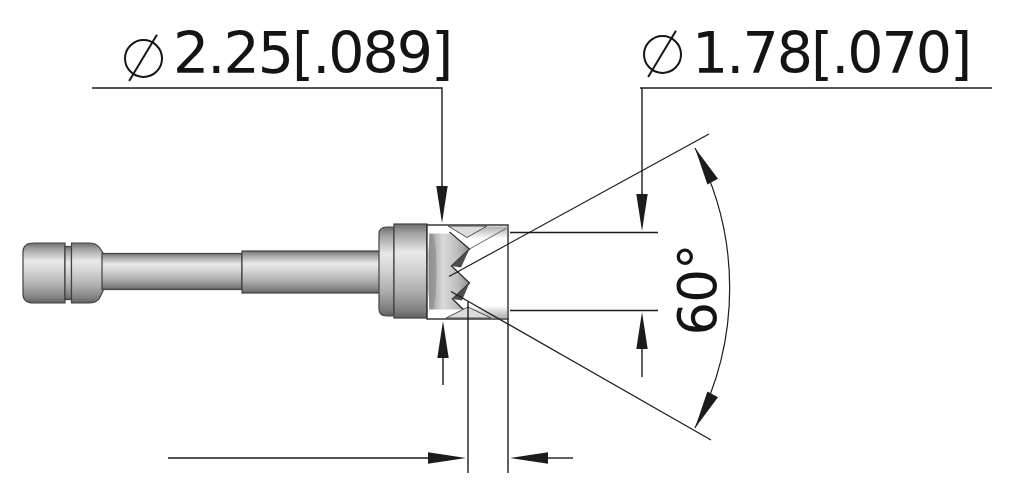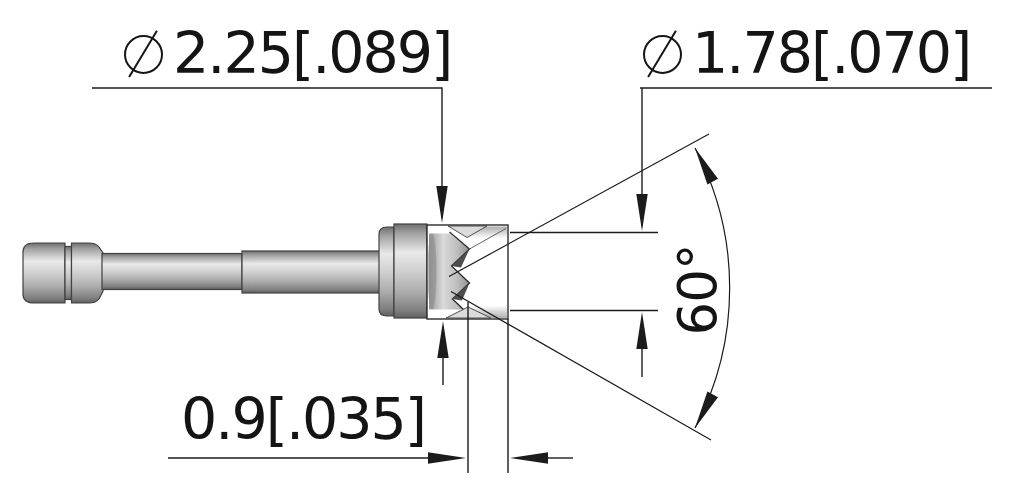--- a/index.html
+++ b/index.html
@@ -32,21 +32,21 @@
     flex:0 0 auto;
   }
   .phi::after{
     content:"";
     position:absolute;
     left:15.5px;top:-10px;
     width:2.4px;height:54px;
     background:#161616;
     transform:rotate(31deg);
   }
-  .label-dia-barrel{left:124px;top:24px;}
+  .label-dia-barrel{left:124px;top:24px;align-items:center;}
   .label-dia-tip{left:643px;top:24px;}
   .label-depth{left:181px;top:390px;}
   .label-angle{
     left:643px;top:261px;
     width:110px;height:58px;
     transform:rotate(-90deg);
     font-size:53px;
     letter-spacing:-1px;
     line-height:58px;
     justify-content:center;
@@ -163,21 +163,18 @@
   <div class="dim-label label-dia-barrel">
     <span class="phi"></span>
     <span>2.25[.089]</span>
   </div>
 
   <div class="dim-label label-dia-tip">
     <span class="phi"></span>
     <span>1.78[.070]</span>
   </div>
 
-  <div class="dim-label label-depth">
-    <span>0.9[.035]</span>
-  </div>
 
   <div class="dim-label label-angle">
     <span>60°</span>
   </div>
 
 </div>
 
 </body></html>

